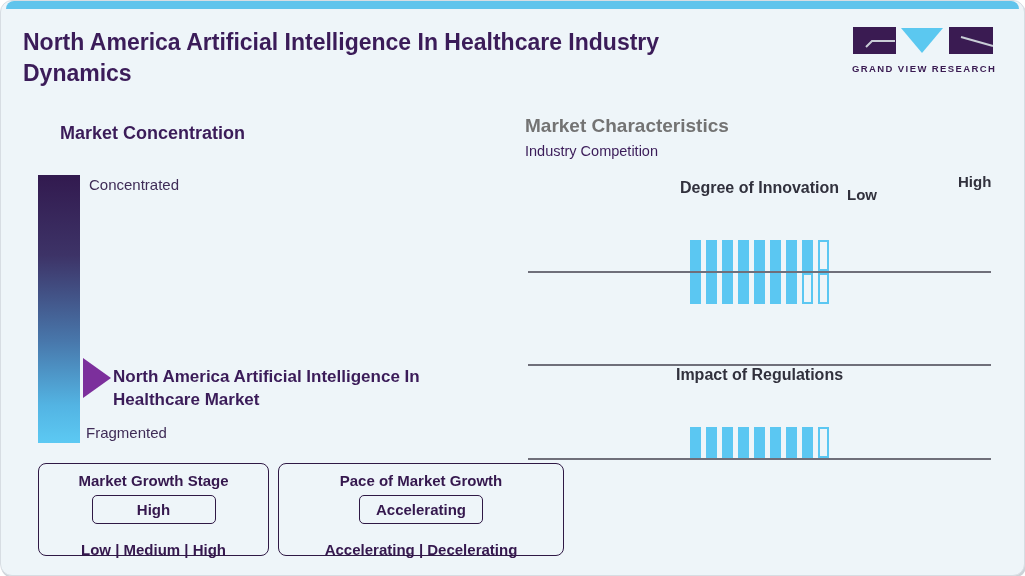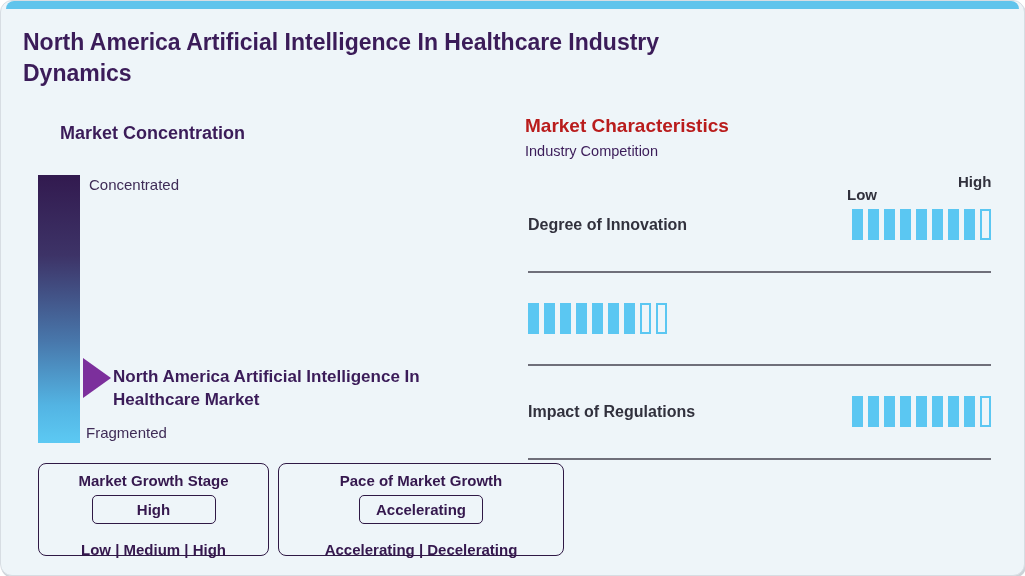--- a/index.html
+++ b/index.html
@@ -70,46 +70,57 @@
     border:1.5px solid #2f1945; border-radius:5px;
     display:flex; align-items:center; justify-content:center;
     font-size:15px; font-weight:bold; color:#35184e;
   }
   .box-options {
     margin-top:17px; font-size:15px; font-weight:bold; color:#35184e; white-space:nowrap;
   }
   
   .char-heading {
     position:absolute; left:524px; top:114px;
-    font-size:19px; font-weight:bold; color:#b91c1c;
+    font-size:19px; font-weight:bold; color:#737373;
   }
   .char-subheading {
     position:absolute; left:524px; top:142px;
     font-size:14.5px; color:#3b1c59;
   }
   .scale-low  { position:absolute; left:846px; top:172px; font-size:15px; font-weight:bold; color:#31313d;margin-top:13px; }
   .scale-high { position:absolute; left:957px; top:172px; font-size:15px; font-weight:bold; color:#31313d; }
   .char-rows { position:absolute; left:527px; top:178px; width:463px; }
   .char-row {
     height:93.5px; display:flex; align-items:center; justify-content:space-between;
     border-bottom:2px solid #6f6f7a;
+    flex-direction:column;
   }
   .char-label { font-size:16px; font-weight:bold; color:#31313d; }
   .ticks { display:flex; gap:5px; }
   .tick { width:11px; height:31px; border:2px solid #5bc7f2; background:transparent; }
   .tick.filled { background:#5bc7f2; border-color:#5bc7f2; }
 </style>
 </head>
 <body>
 
 <div class="card">
   <div class="top-accent"></div>
 
   <h1 class="main-title">North America Artificial Intelligence In Healthcare Industry Dynamics</h1>
 
+  <div class="logo">
+    <svg width="142" height="28" viewBox="0 0 142 28">
+      <rect x="1" y="0" width="43" height="27" fill="#3a1b52"></rect>
+      <polyline points="14,20 20,14 43,14" fill="none" stroke="#c9cdd6" stroke-width="2"></polyline>
+      <polygon points="49,1 91,1 70,26" fill="#5bc8f0"></polygon>
+      <rect x="97" y="0" width="44" height="27" fill="#3a1b52"></rect>
+      <line x1="109" y1="10" x2="141" y2="19" stroke="#c9cdd6" stroke-width="2"></line>
+    </svg>
+    <div class="logo-text">GRAND VIEW RESEARCH</div>
+  </div>
 
   <h2 class="mc-heading">Market Concentration</h2>
 
   <div class="gradient-bar"></div>
   <div class="scale-top-label">Concentrated</div>
   <div class="scale-bottom-label">Fragmented</div>
 
   <div class="marker-arrow"></div>
   <div class="marker-label">North America Artificial Intelligence In Healthcare Market</div>
 

